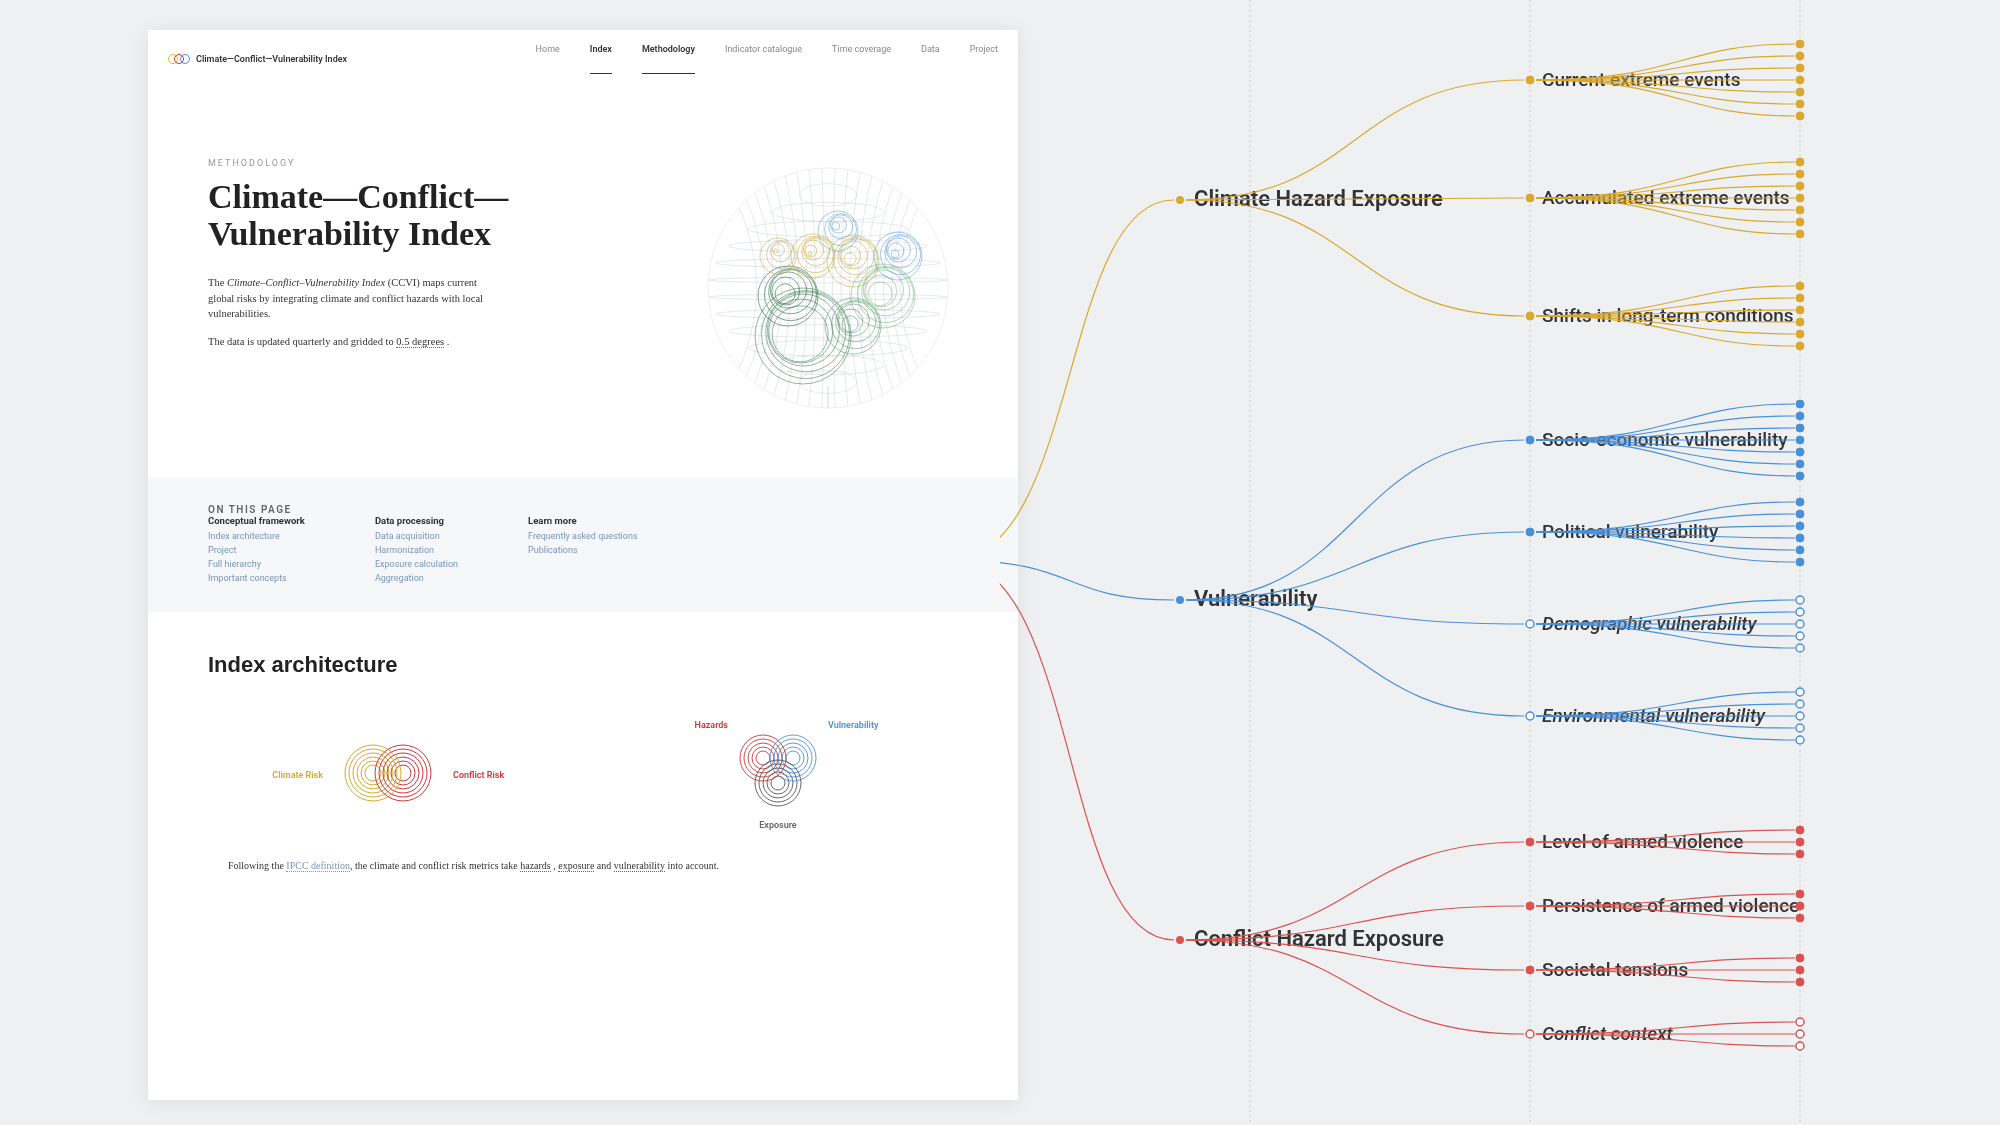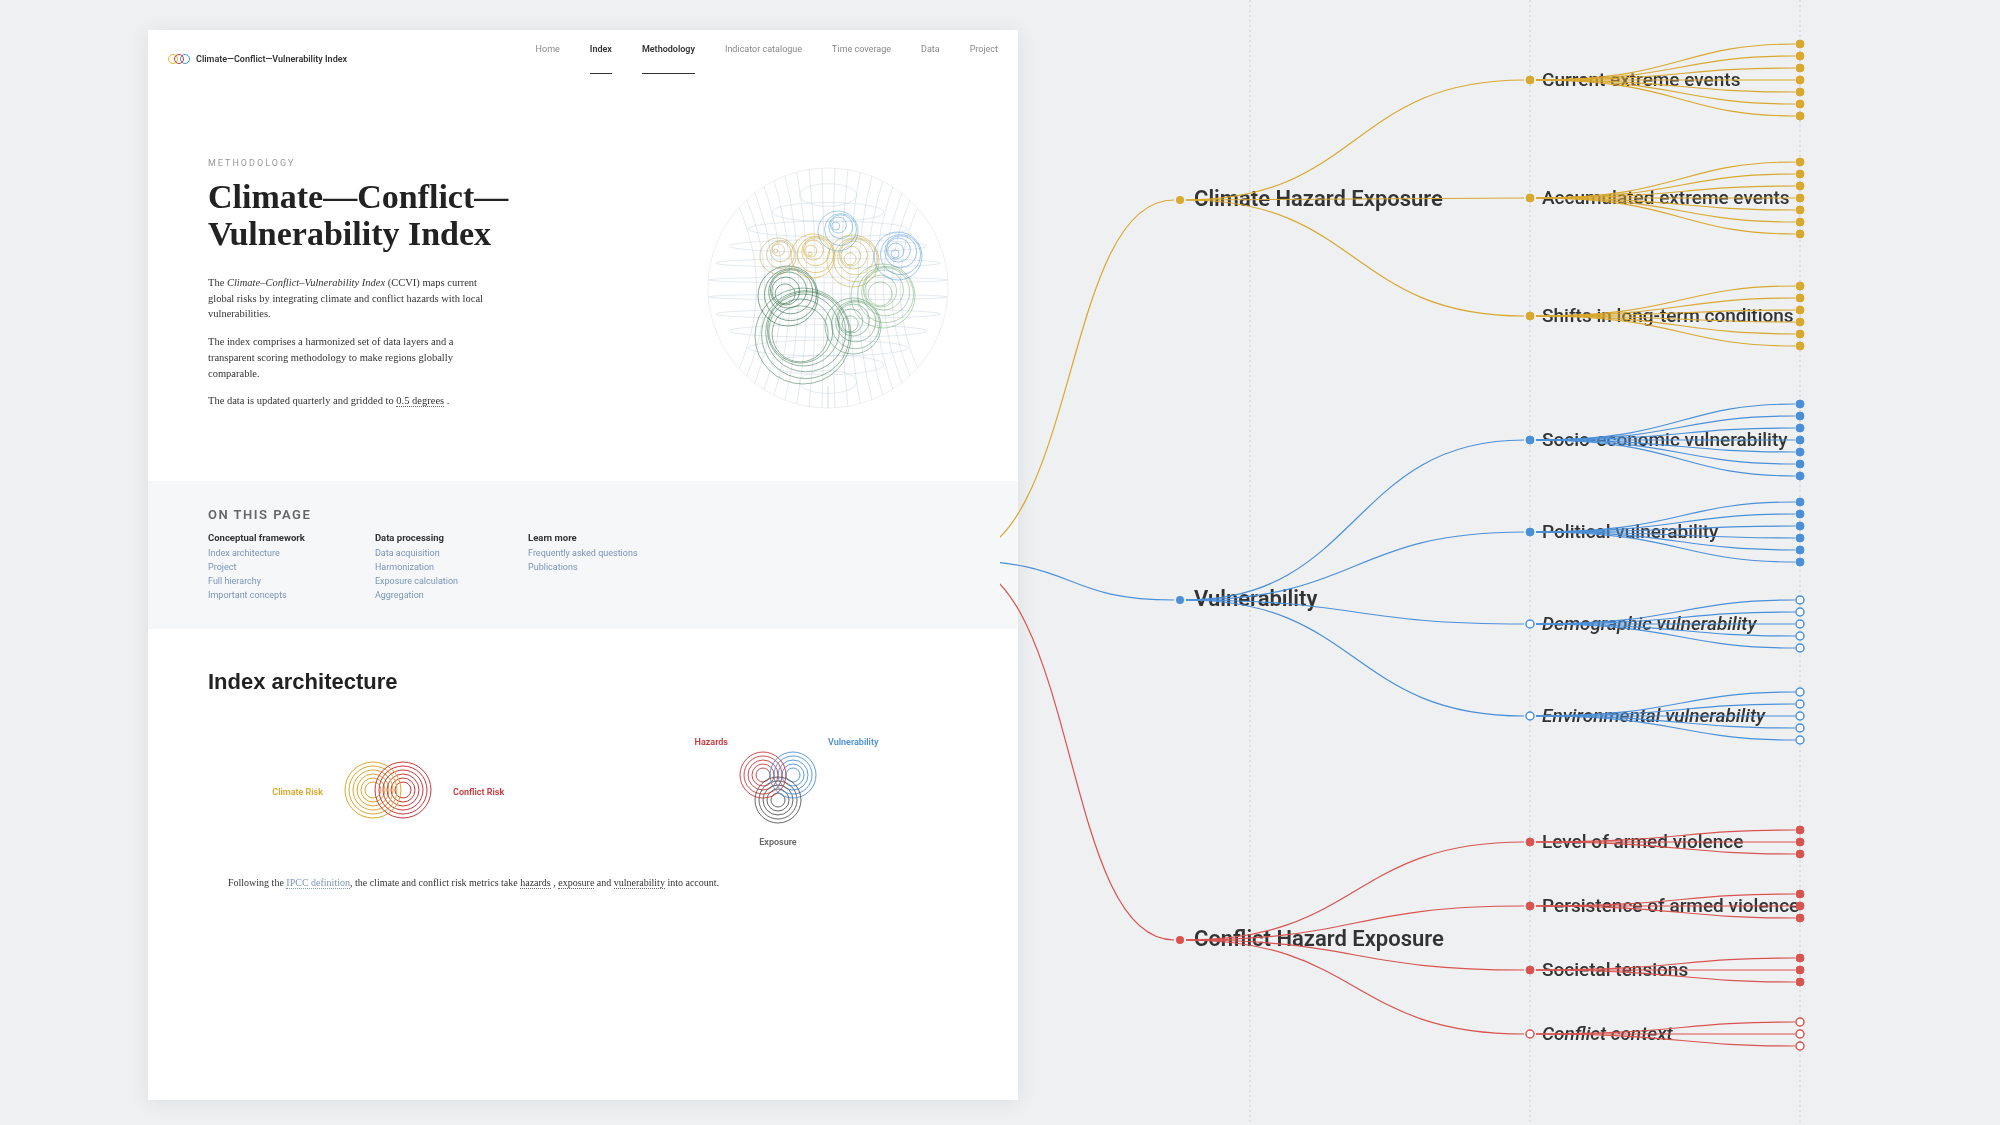--- a/index.html
+++ b/index.html
@@ -19,21 +19,21 @@
 .navlinks .active{color:#333;font-weight:600;border-bottom:1px solid #333;padding-bottom:19px}
 .hero{display:flex;padding:70px 60px 60px;gap:30px}
 .hero-text{flex:1}
 .eyebrow{font-size:9px;letter-spacing:2px;color:#999;margin-bottom:10px}
 h1{font-family:Georgia,serif;font-size:34px;font-weight:700;line-height:1.1;color:#222;margin-bottom:22px}
 .intro p{font-family:Georgia,serif;font-size:10.5px;line-height:1.5;color:#333;margin-bottom:12px;max-width:290px}
 .intro em{font-style:italic}
 .dotted{border-bottom:1px dotted #666}
 .globe{width:260px;height:260px;position:relative;flex-shrink:0}
 .toc{background:#f5f7f9;padding:26px 60px;display:flex;gap:70px}
-.toc-label{font-size:13px;letter-spacing:1.5px;color:#666;margin-bottom:10px;font-weight:600}
+.toc-label{font-size:10px;letter-spacing:1.5px;color:#666;font-weight:600}
 .toc-col h4{font-size:9.5px;font-weight:700;color:#333;margin-bottom:4px}
 .toc-col div{font-size:9px;color:#7a95b8;line-height:1.55;cursor:pointer}
 .arch{padding:40px 60px}
 .arch h2{font-family:-apple-system,sans-serif;font-size:22px;font-weight:700;color:#222;margin-bottom:30px}
 .venns{display:flex;gap:30px;margin-bottom:20px}
 .vennbox{flex:1;text-align:center;position:relative;height:130px}
 .arch-text{display:flex;gap:30px}
 .arch-text p{flex:1;font-family:Georgia,serif;font-size:10px;line-height:1.5;color:#333;padding:0 20px}
 .arch-text a{color:#7a95b8;border-bottom:1px dotted}
 .below{background:#fff;padding:30px 60px;margin-top:30px}
@@ -74,21 +74,20 @@
       <span>Data</span>
       <span>Project</span>
     </div>
   </div>
   <div class="hero">
     <div class="hero-text">
       <div class="eyebrow">METHODOLOGY</div>
       <h1>Climate—Conflict—Vulnerability Index</h1>
       <div class="intro">
         <p><span>The </span><em>Climate–Conflict–Vulnerability Index</em><span> (CCVI) maps current global risks by integrating climate and conflict hazards with local vulnerabilities.</span></p>
-        <p>The index comprises a harmonized set of data layers and a transparent scoring methodology to make regions globally comparable.</p>
         <p><span>The data is updated quarterly and gridded to </span><span class="dotted">0.5 degrees</span><span> .</span></p>
       </div>
     </div>
     <div class="globe">
       <svg viewBox="0 0 260 260">
         <defs>
               <clipPath id="gc">
                 <circle cx="130" cy="130" r="120"></circle>
               </clipPath>
             </defs>

